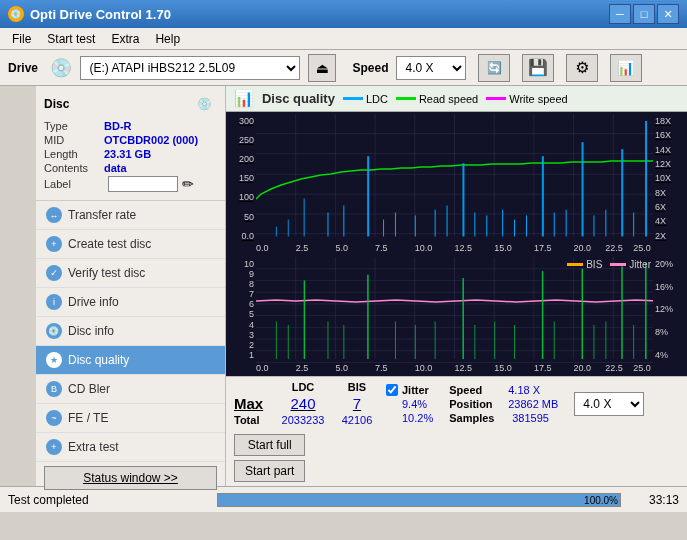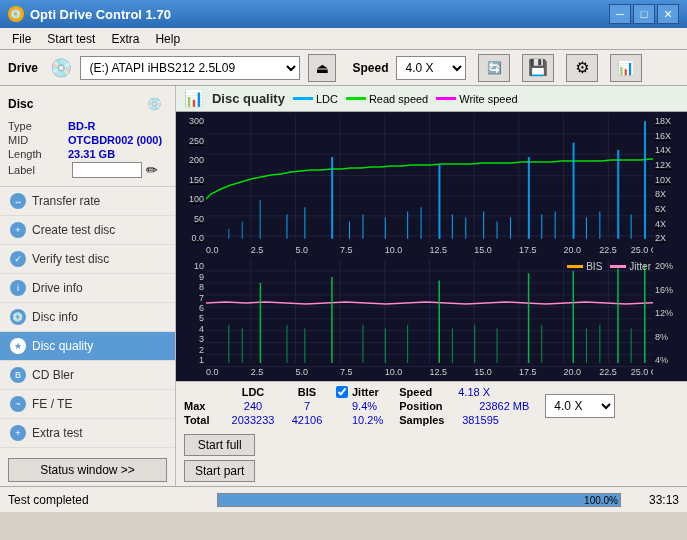--- a/index.html
+++ b/index.html
@@ -44,21 +44,21 @@
     }
     .drive-icon-btn { width: 28px; height: 28px; background: #e0ddd8; border: 1px solid #888; cursor: pointer; display: flex; align-items: center; justify-content: center; font-size: 14px; }
     .speed-label { font-weight: bold; margin-left: 8px; }
     .speed-select { border: 1px solid #888; background: white; padding: 2px 4px; font-size: 12px; height: 24px; width: 70px; }
     .toolbar-btn { width: 32px; height: 28px; background: #e0ddd8; border: 1px solid #888; cursor: pointer; display: flex; align-items: center; justify-content: center; margin-left: 4px; }
 
     
     .main-content { display: flex; height: calc(540px - 28px - 22px - 36px - 28px - 26px); }
 
     
-    .left-panel { width: 176px; background: #f0ede8; border-right: 1px solid #bbb; display: flex; flex-direction: column; flex-shrink: 0; }
+    .left-panel { width: 190px; background: #f0ede8; border-right: 1px solid #bbb; display: flex; flex-direction: column; flex-shrink: 0; margin-left: 36px; }
     
     .disc-info { padding: 6px 8px; border-bottom: 1px solid #ccc; }
     .disc-header { display: flex; align-items: center; justify-content: space-between; margin-bottom: 4px; }
     .disc-header-text { font-weight: bold; font-size: 12px; }
     .disc-icon { width: 24px; height: 24px; display: flex; align-items: center; justify-content: center; }
     .disc-row { display: flex; margin: 2px 0; font-size: 11px; }
     .disc-key { width: 60px; color: #333; }
     .disc-val { color: #0000cc; font-weight: bold; }
     .label-field { display: flex; align-items: center; gap: 4px; }
     .label-input { border: 1px solid #888; width: 70px; height: 16px; font-size: 10px; }
@@ -70,21 +70,21 @@
       border-bottom: 1px solid #ddd;
     }
     .nav-item.active { background: #5b9bd5; color: white; }
     .nav-icon { width: 16px; height: 16px; border-radius: 50%; display: flex; align-items: center; justify-content: center; font-size: 9px; flex-shrink: 0; }
     .nav-icon.blue { background: #5b9bd5; color: white; }
     .nav-icon.active-icon { background: white; color: #5b9bd5; }
 
     
     .status-btn {
       margin: 4px 8px; padding: 4px 16px; background: #e0ddd8; border: 1px solid #888;
-      cursor: pointer; font-size: 12px; text-align: center;
+      cursor: pointer; font-size: 12px; text-align: center; text-decoration: underline;
     }
 
     
     .right-panel { flex: 1; background: #2a2a2a; display: flex; flex-direction: column; overflow: hidden; }
     
     .chart-header {
       background: #e8f0e8; border-bottom: 1px solid #aaa;
       display: flex; align-items: center; gap: 8px; padding: 3px 8px; height: 26px;
     }
     .chart-title { font-weight: bold; font-size: 13px; color: #2a2a2a; }
@@ -155,20 +155,24 @@
         <span class="disc-key">Type</span>
         <span class="disc-val">BD-R</span>
       </div>
       <div class="disc-row">
         <span class="disc-key">MID</span>
         <span class="disc-val">OTCBDR002 (000)</span>
       </div>
       <div class="disc-row">
         <span class="disc-key">Length</span>
         <span class="disc-val">23.31 GB</span>
+      </div>
+      <div class="disc-row">
+        <span class="disc-key">Contents</span>
+        <span class="disc-val">data</span>
       </div>
       <div class="disc-row label-field">
         <span class="disc-key">Label</span>
         <input class="label-input" type="text" value="" style="">
         <span style="font-size:14px;">✏</span>
       </div>
     </div>
 
     <div class="nav-item">
       <div class="nav-icon blue">↔</div>
@@ -425,21 +429,21 @@
     </div>
 
     <div style="background:#f0ede8; border-top:1px solid #bbb; padding:4px 8px; display:flex; align-items:center; gap:8px; flex-wrap:wrap; min-height:0;">
 
       <div style="display:flex; flex-direction:column; gap:2px;">
         <div style="display:flex; gap:4px; align-items:center; font-size:11px;">
           <span style="width:36px;"></span>
           <span style="width:58px; font-weight:bold; text-align:center;">LDC</span>
           <span style="width:42px; font-weight:bold; text-align:center;">BIS</span>
         </div>
-        <div style="display:flex; gap:4px; align-items:center; font-size:11px;">
+        <div style="display:flex; gap:4px; align-items:center; font-size:15px;text-decoration:underline;">
           <span style="width:36px; font-weight:bold;">Max</span>
           <span style="width:58px; color:#0000cc; text-align:center;">240</span>
           <span style="width:42px; color:#0000cc; text-align:center;">7</span>
         </div>
         <div style="display:flex; gap:4px; align-items:center; font-size:11px;">
           <span style="width:36px; font-weight:bold;">Total</span>
           <span style="width:58px; color:#0000cc; text-align:center;">2033233</span>
           <span style="width:42px; color:#0000cc; text-align:center;">42106</span>
         </div>
       </div>
@@ -453,21 +457,21 @@
         <div style="font-size:11px; color:#0000cc; padding-left:16px;">10.2%</div>
       </div>
 
       <div style="display:flex; flex-direction:column; gap:2px; margin-right:8px;">
         <div style="display:flex; gap:4px; align-items:center; font-size:11px;">
           <span style="font-weight:bold; width:55px;">Speed</span>
           <span style="color:#0000cc;">4.18 X</span>
         </div>
         <div style="display:flex; gap:4px; align-items:center; font-size:11px;">
           <span style="font-weight:bold; width:55px;">Position</span>
-          <span style="color:#0000cc;margin-left:21px;">23862 MB</span>
+          <span style="color:#0000cc;">23862 MB</span>
         </div>
         <div style="display:flex; gap:8px; align-items:center; font-size:11px;">
           <span style="font-weight:bold; width:55px;">Samples</span>
           <span style="color:#0000cc;">381595</span>
         </div>
       </div>
 
       <select style="border:1px solid #888; background:white; padding:2px 4px; font-size:12px; height:24px; width:70px; margin-right:4px;">
         <option>4.0 X</option>
       </select>

